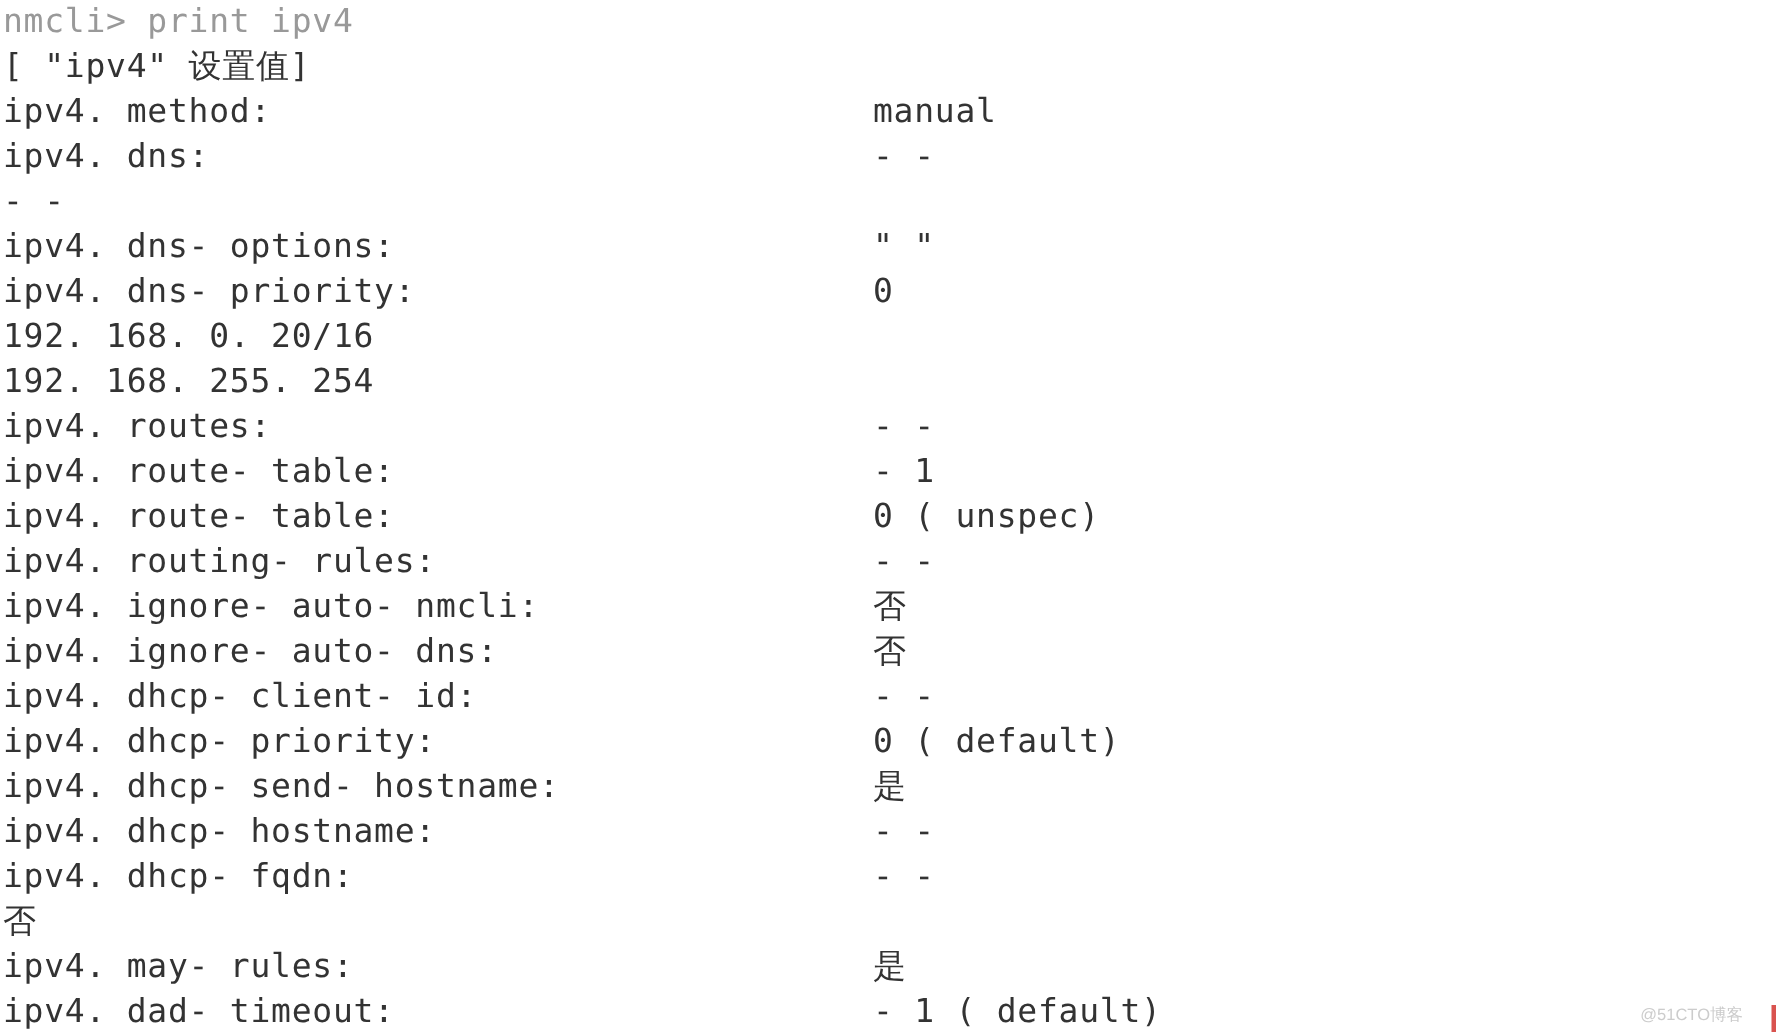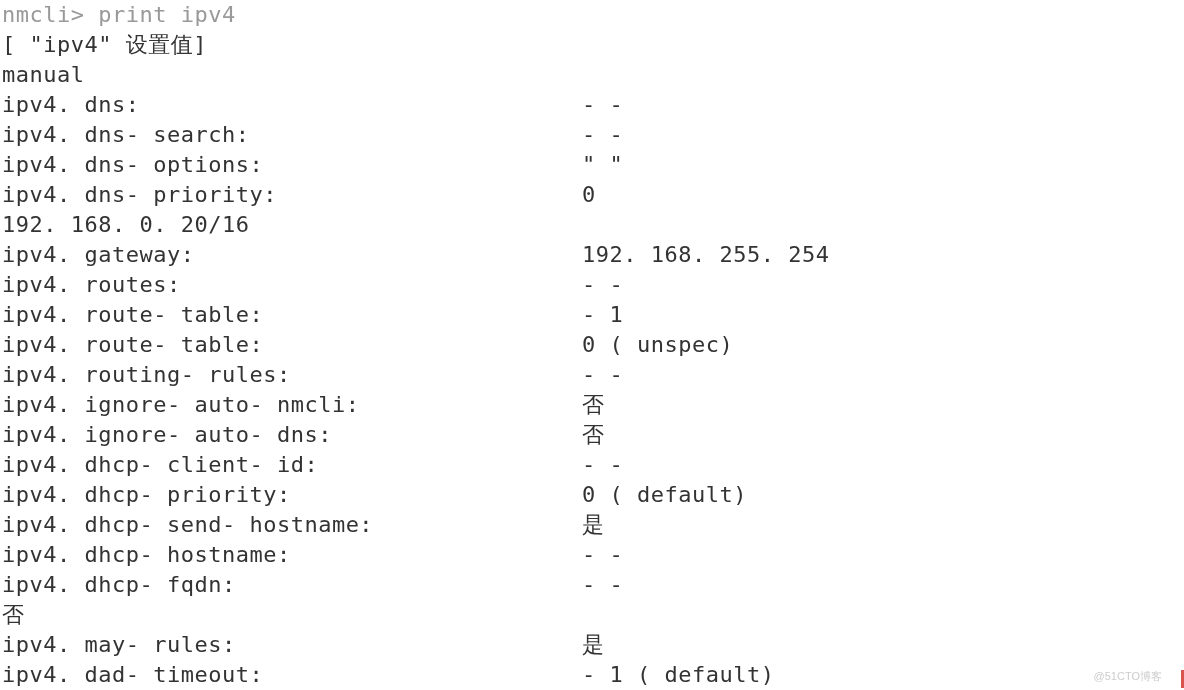--- a/index.html
+++ b/index.html
@@ -62,43 +62,42 @@
     }
   </style>
 </head>
 <body>
 
 <div class="terminal">
   <div class="line dimmed">nmcli&gt; print ipv4</div>
   <div class="line">[ "ipv4" 设置值]</div>
   <div id="props">
       <div class="prop-line">
+        <span class="prop-key">ipv4. method:</span>
         <span class="prop-val">manual</span>
       </div>
       <div class="prop-line">
         <span class="prop-key">ipv4. dns:</span>
         <span class="prop-val">- -</span>
       </div>
       <div class="prop-line">
-        <span class="prop-key">ipv4. dns- search:</span>
         <span class="prop-val">- -</span>
       </div>
       <div class="prop-line">
         <span class="prop-key">ipv4. dns- options:</span>
         <span class="prop-val">" "</span>
       </div>
       <div class="prop-line">
         <span class="prop-key">ipv4. dns- priority:</span>
         <span class="prop-val">0</span>
       </div>
       <div class="prop-line">
         <span class="prop-val">192. 168. 0. 20/16</span>
       </div>
       <div class="prop-line">
-        <span class="prop-key">ipv4. gateway:</span>
         <span class="prop-val">192. 168. 255. 254</span>
       </div>
       <div class="prop-line">
         <span class="prop-key">ipv4. routes:</span>
         <span class="prop-val">- -</span>
       </div>
       <div class="prop-line">
         <span class="prop-key">ipv4. route- table:</span>
         <span class="prop-val">- 1</span>
       </div>

